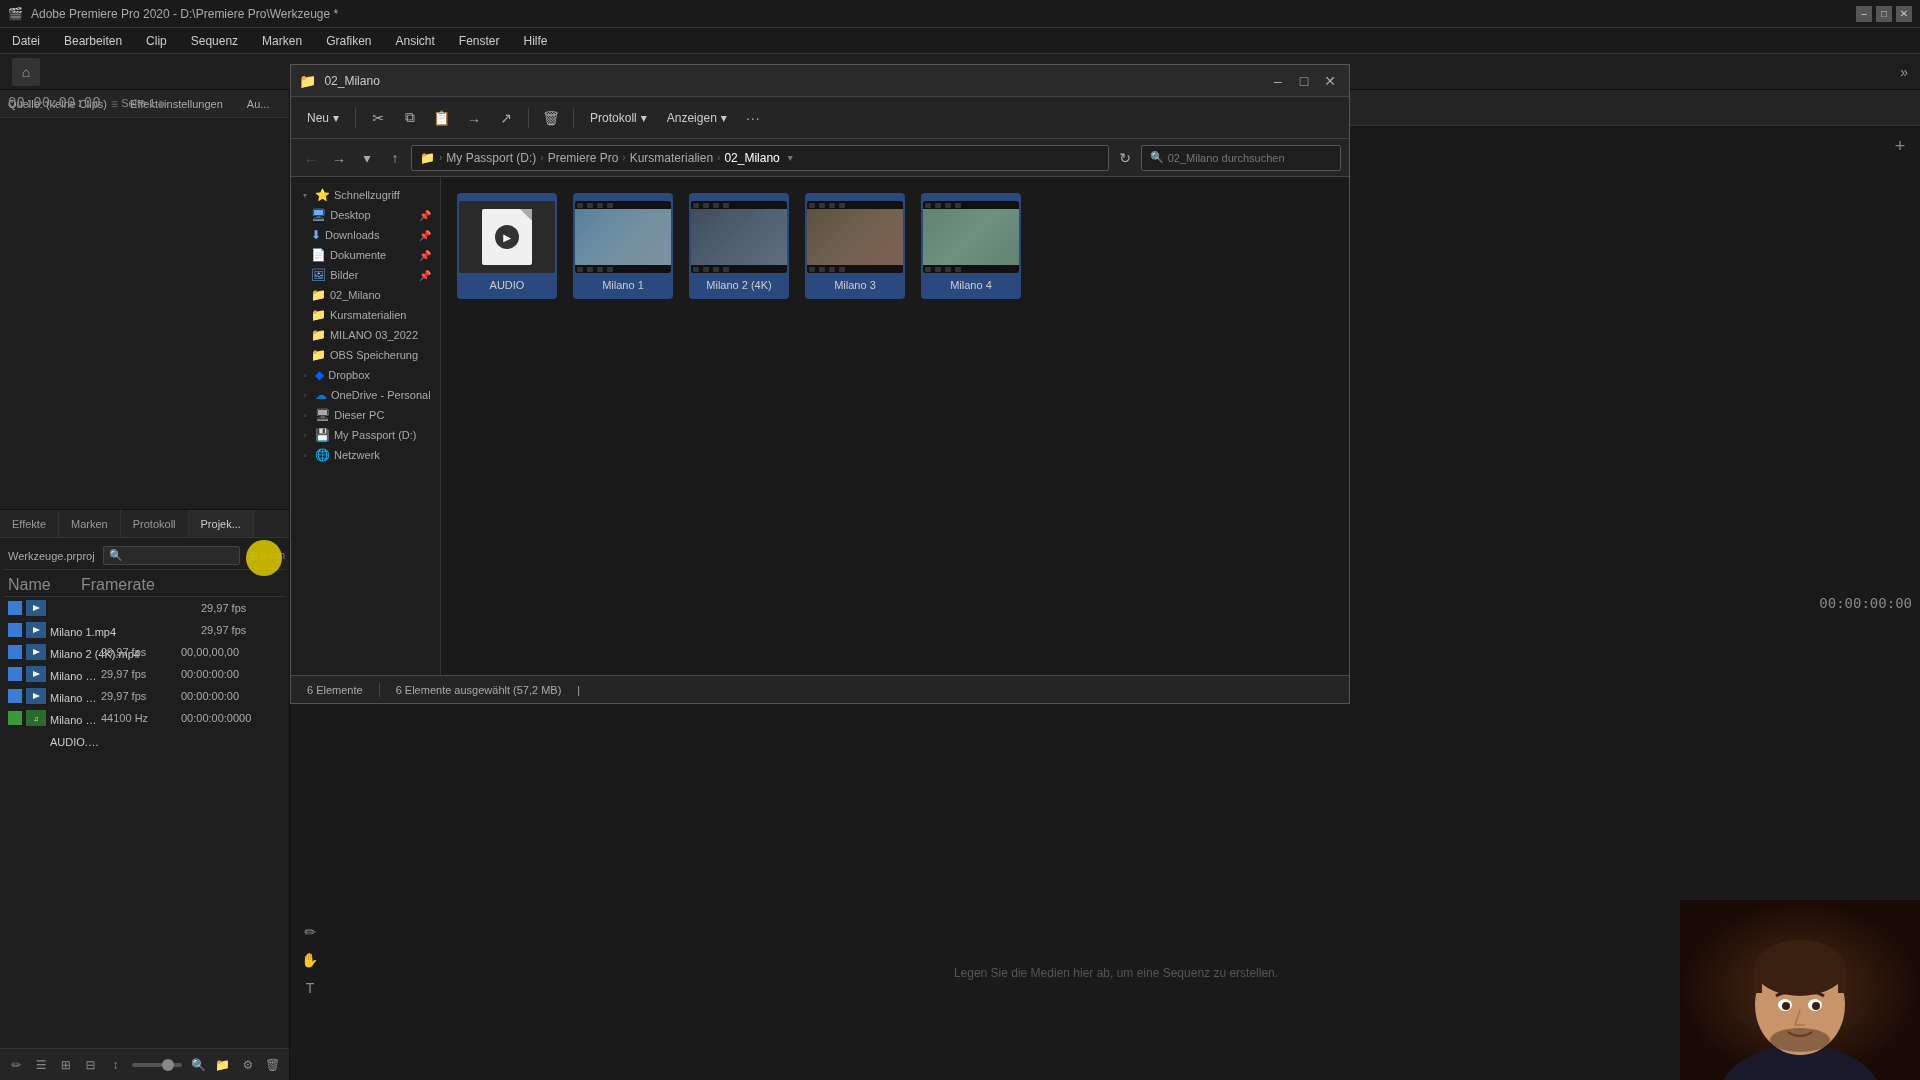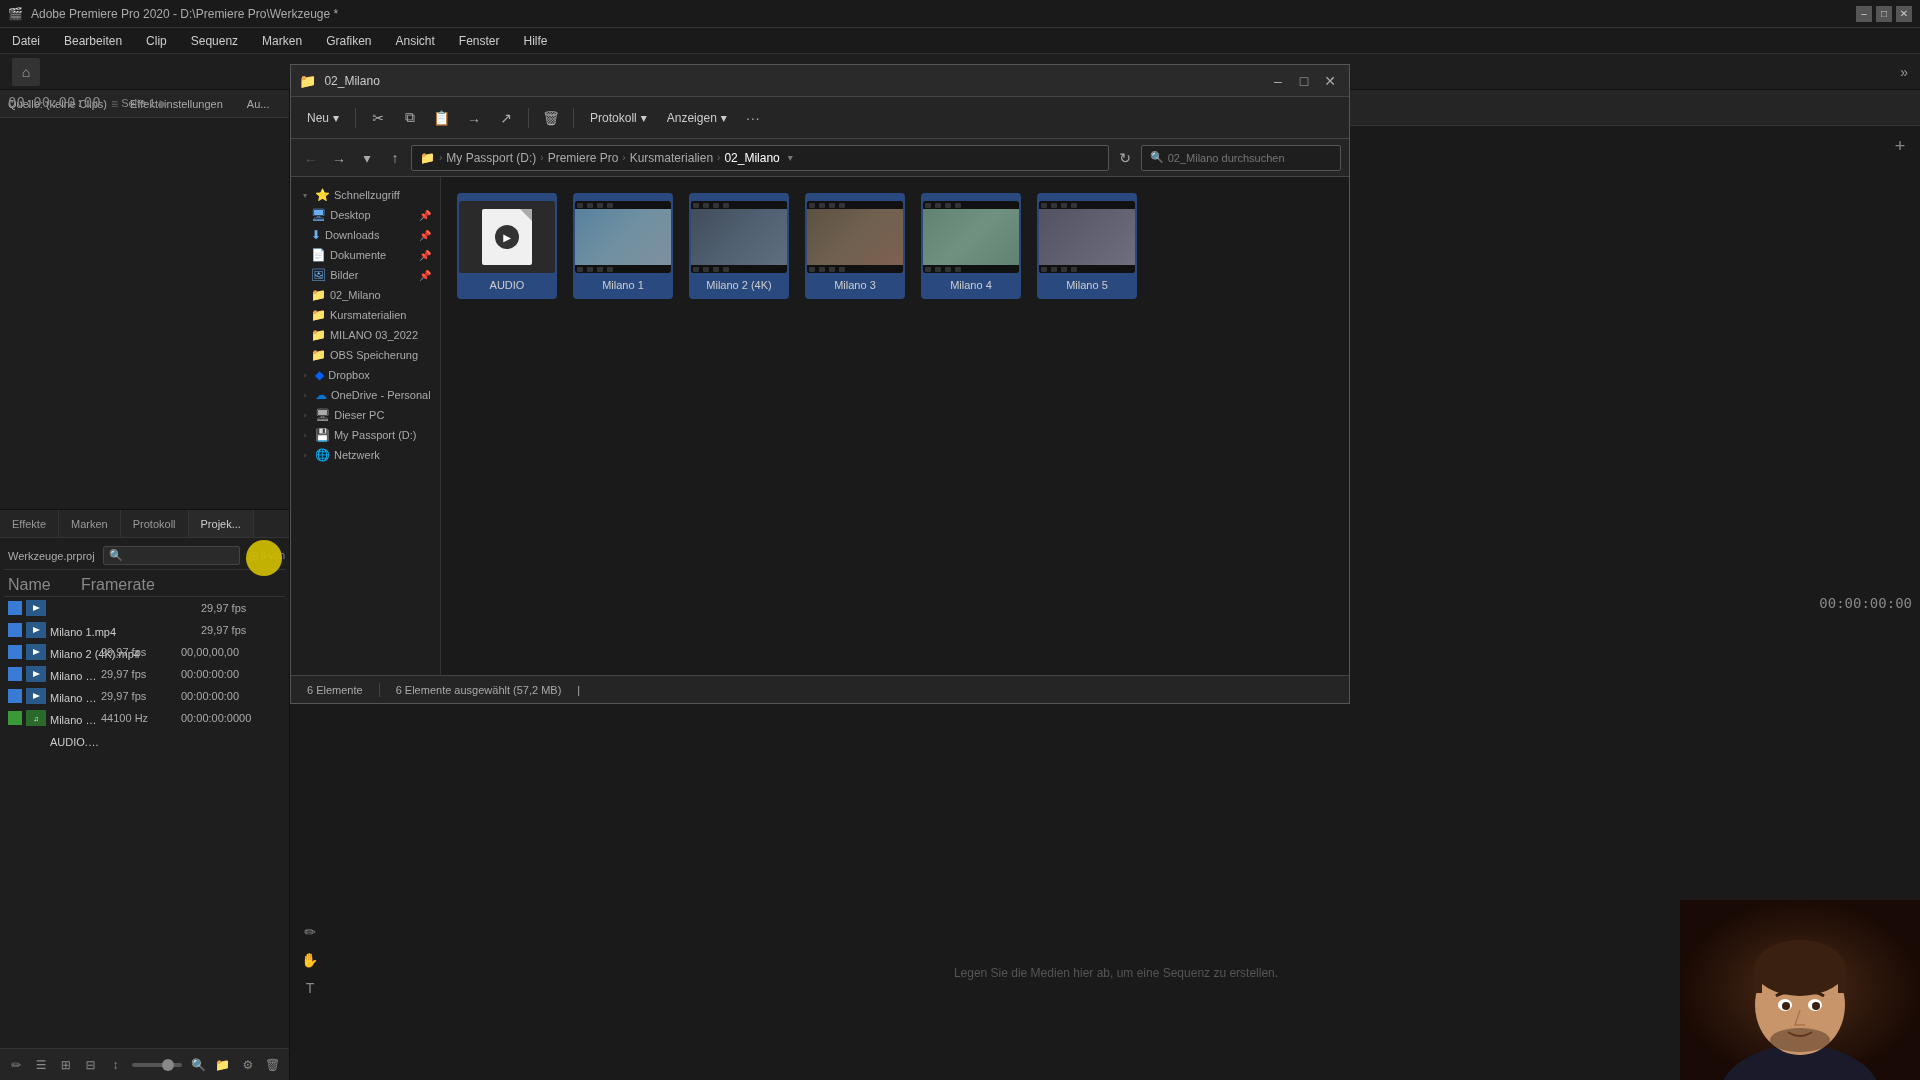--- a/index.html
+++ b/index.html
@@ -1261,37 +1261,20 @@
           <div class="video-film-bottom">
             <div class="film-hole"></div>
             <div class="film-hole"></div>
             <div class="film-hole"></div>
             <div class="film-hole"></div>
           </div>
         </div>
         <div class="fe-file-label">Milano 4</div>
       </div>
 
-      <div class="fe-file-item selected">
-        <div class="fe-file-thumb vframe-5">
-          <div class="video-film-top">
-            <div class="film-hole"></div>
-            <div class="film-hole"></div>
-            <div class="film-hole"></div>
-            <div class="film-hole"></div>
-          </div>
-          <div class="video-film-bottom">
-            <div class="film-hole"></div>
-            <div class="film-hole"></div>
-            <div class="film-hole"></div>
-            <div class="film-hole"></div>
-          </div>
-        </div>
-        <div class="fe-file-label">Milano 5</div>
-      </div>
     </div>
   </div>
 
   <div class="fe-status">
     <span>6 Elemente</span>
     <div class="fe-status-divider"></div>
     <span>6 Elemente ausgewählt (57,2 MB)</span>
     <span>|</span>
   </div>
 </div>

